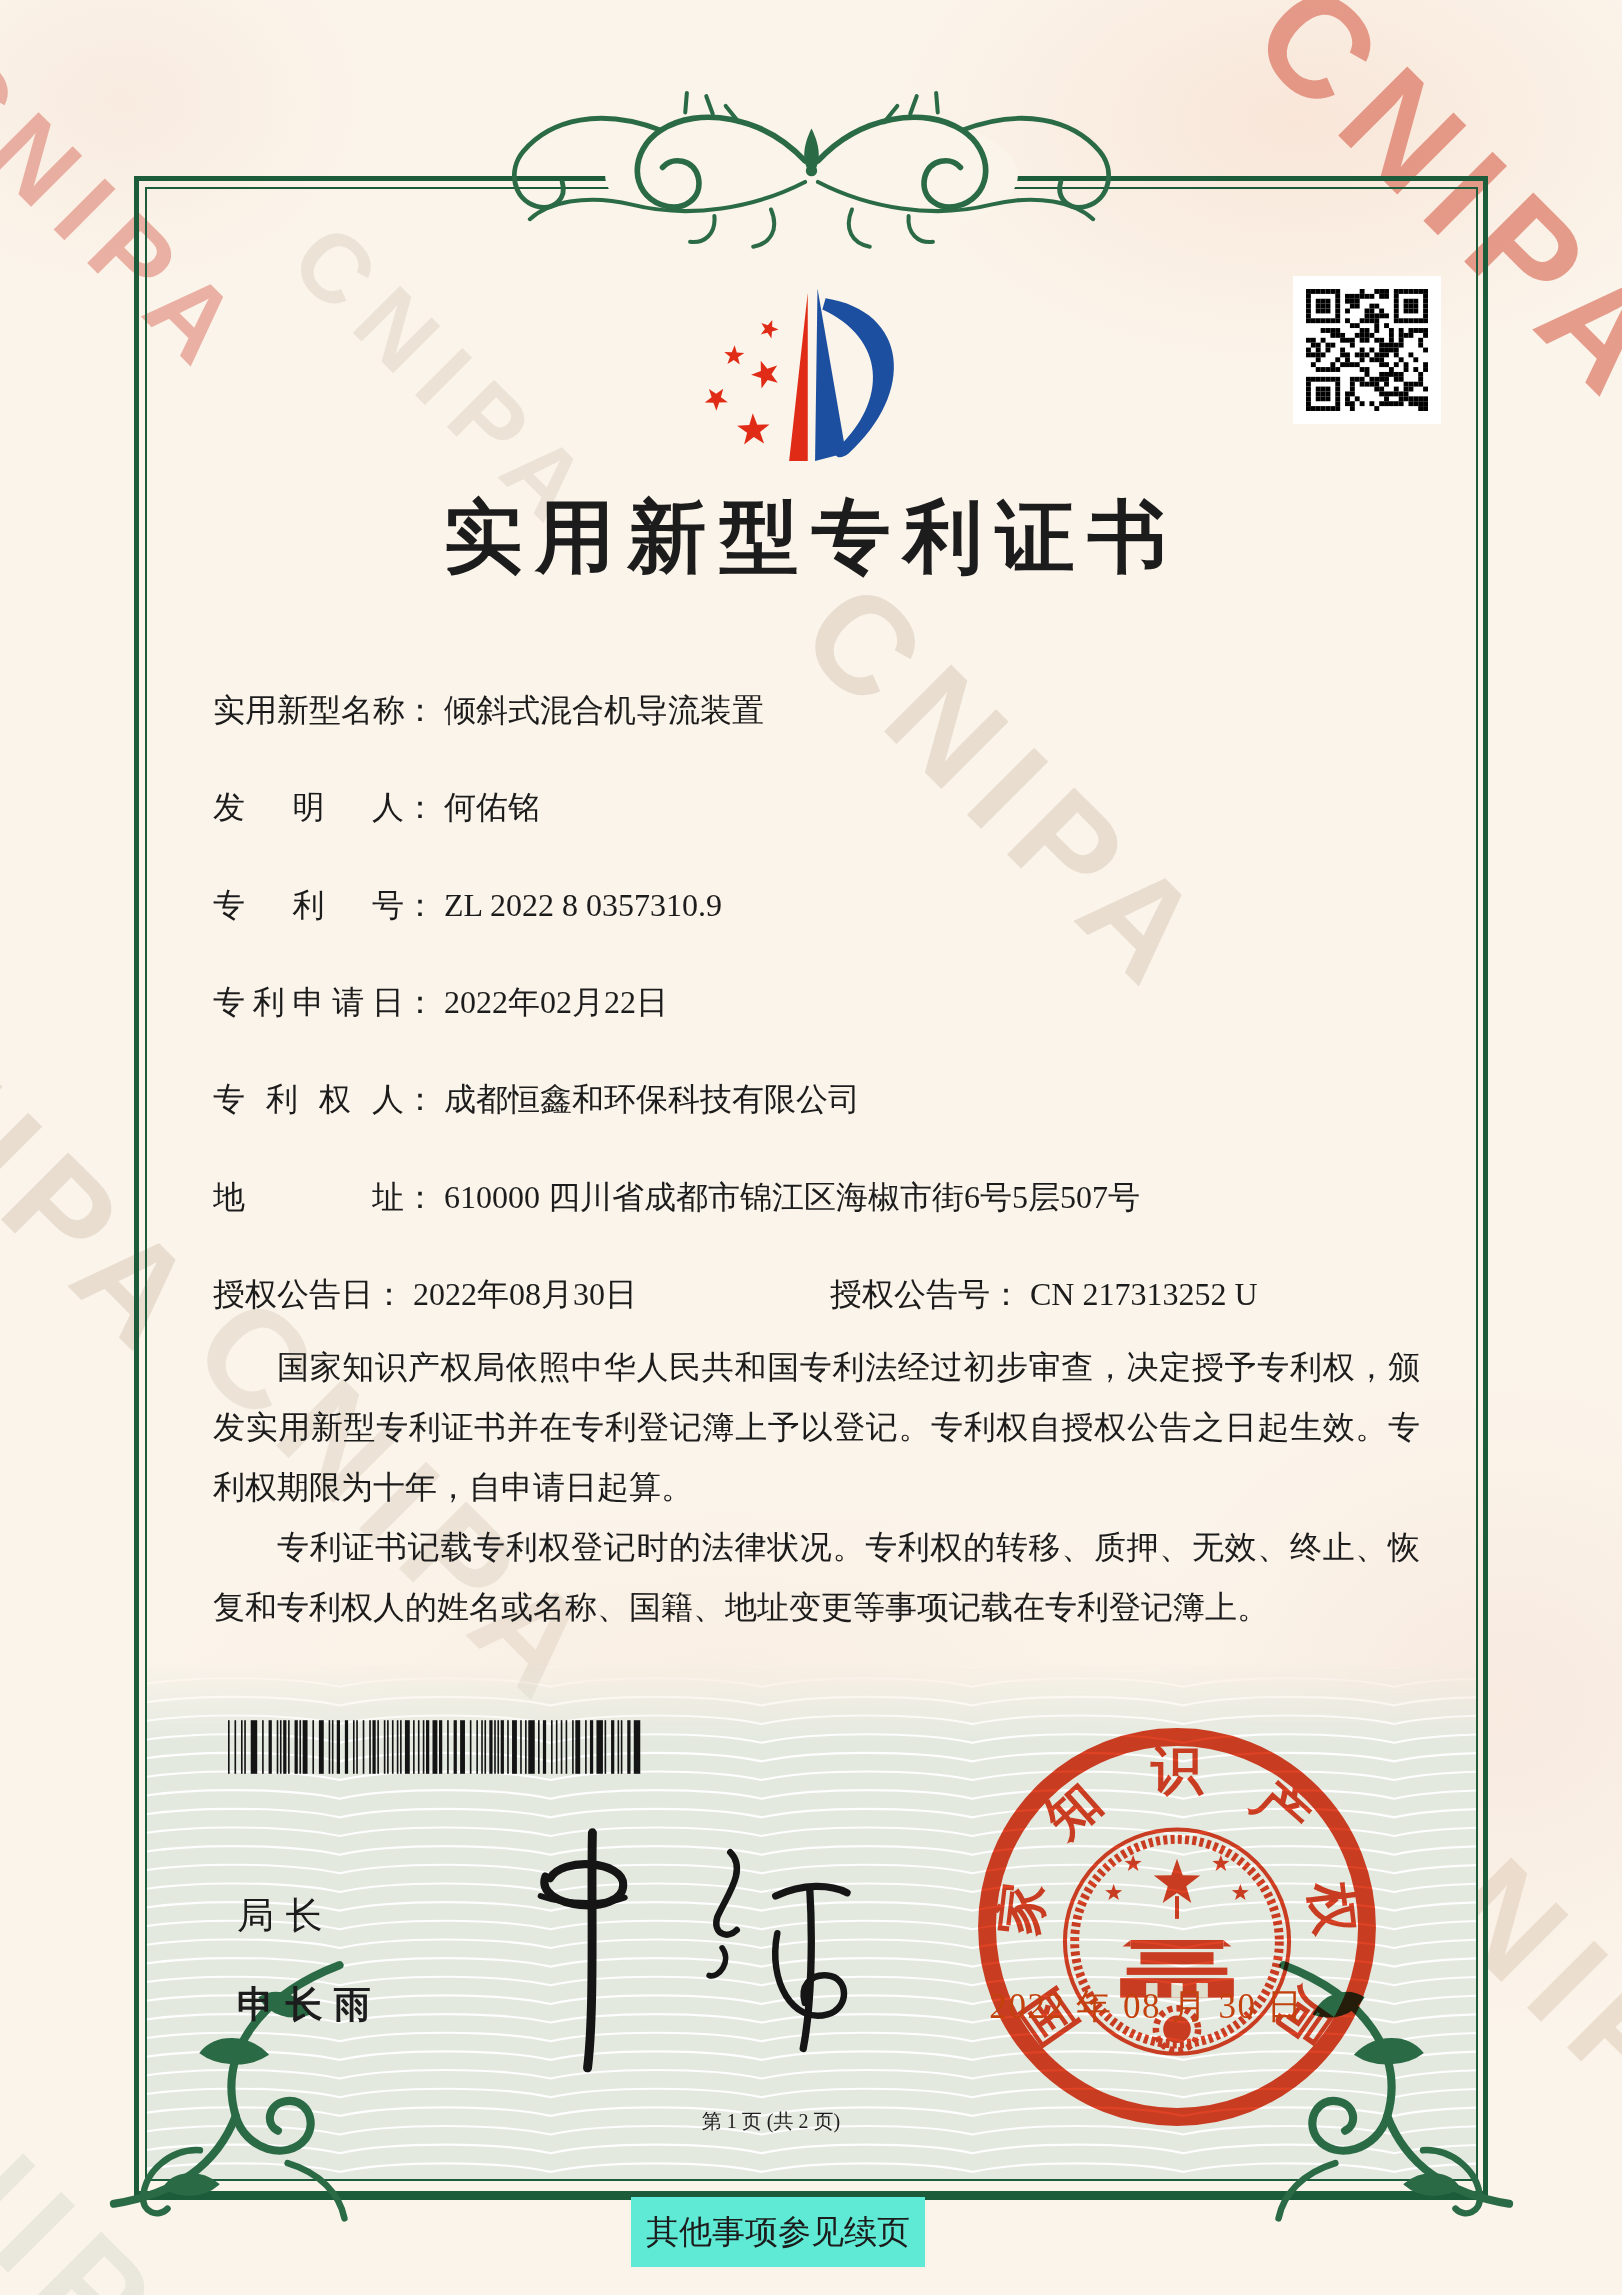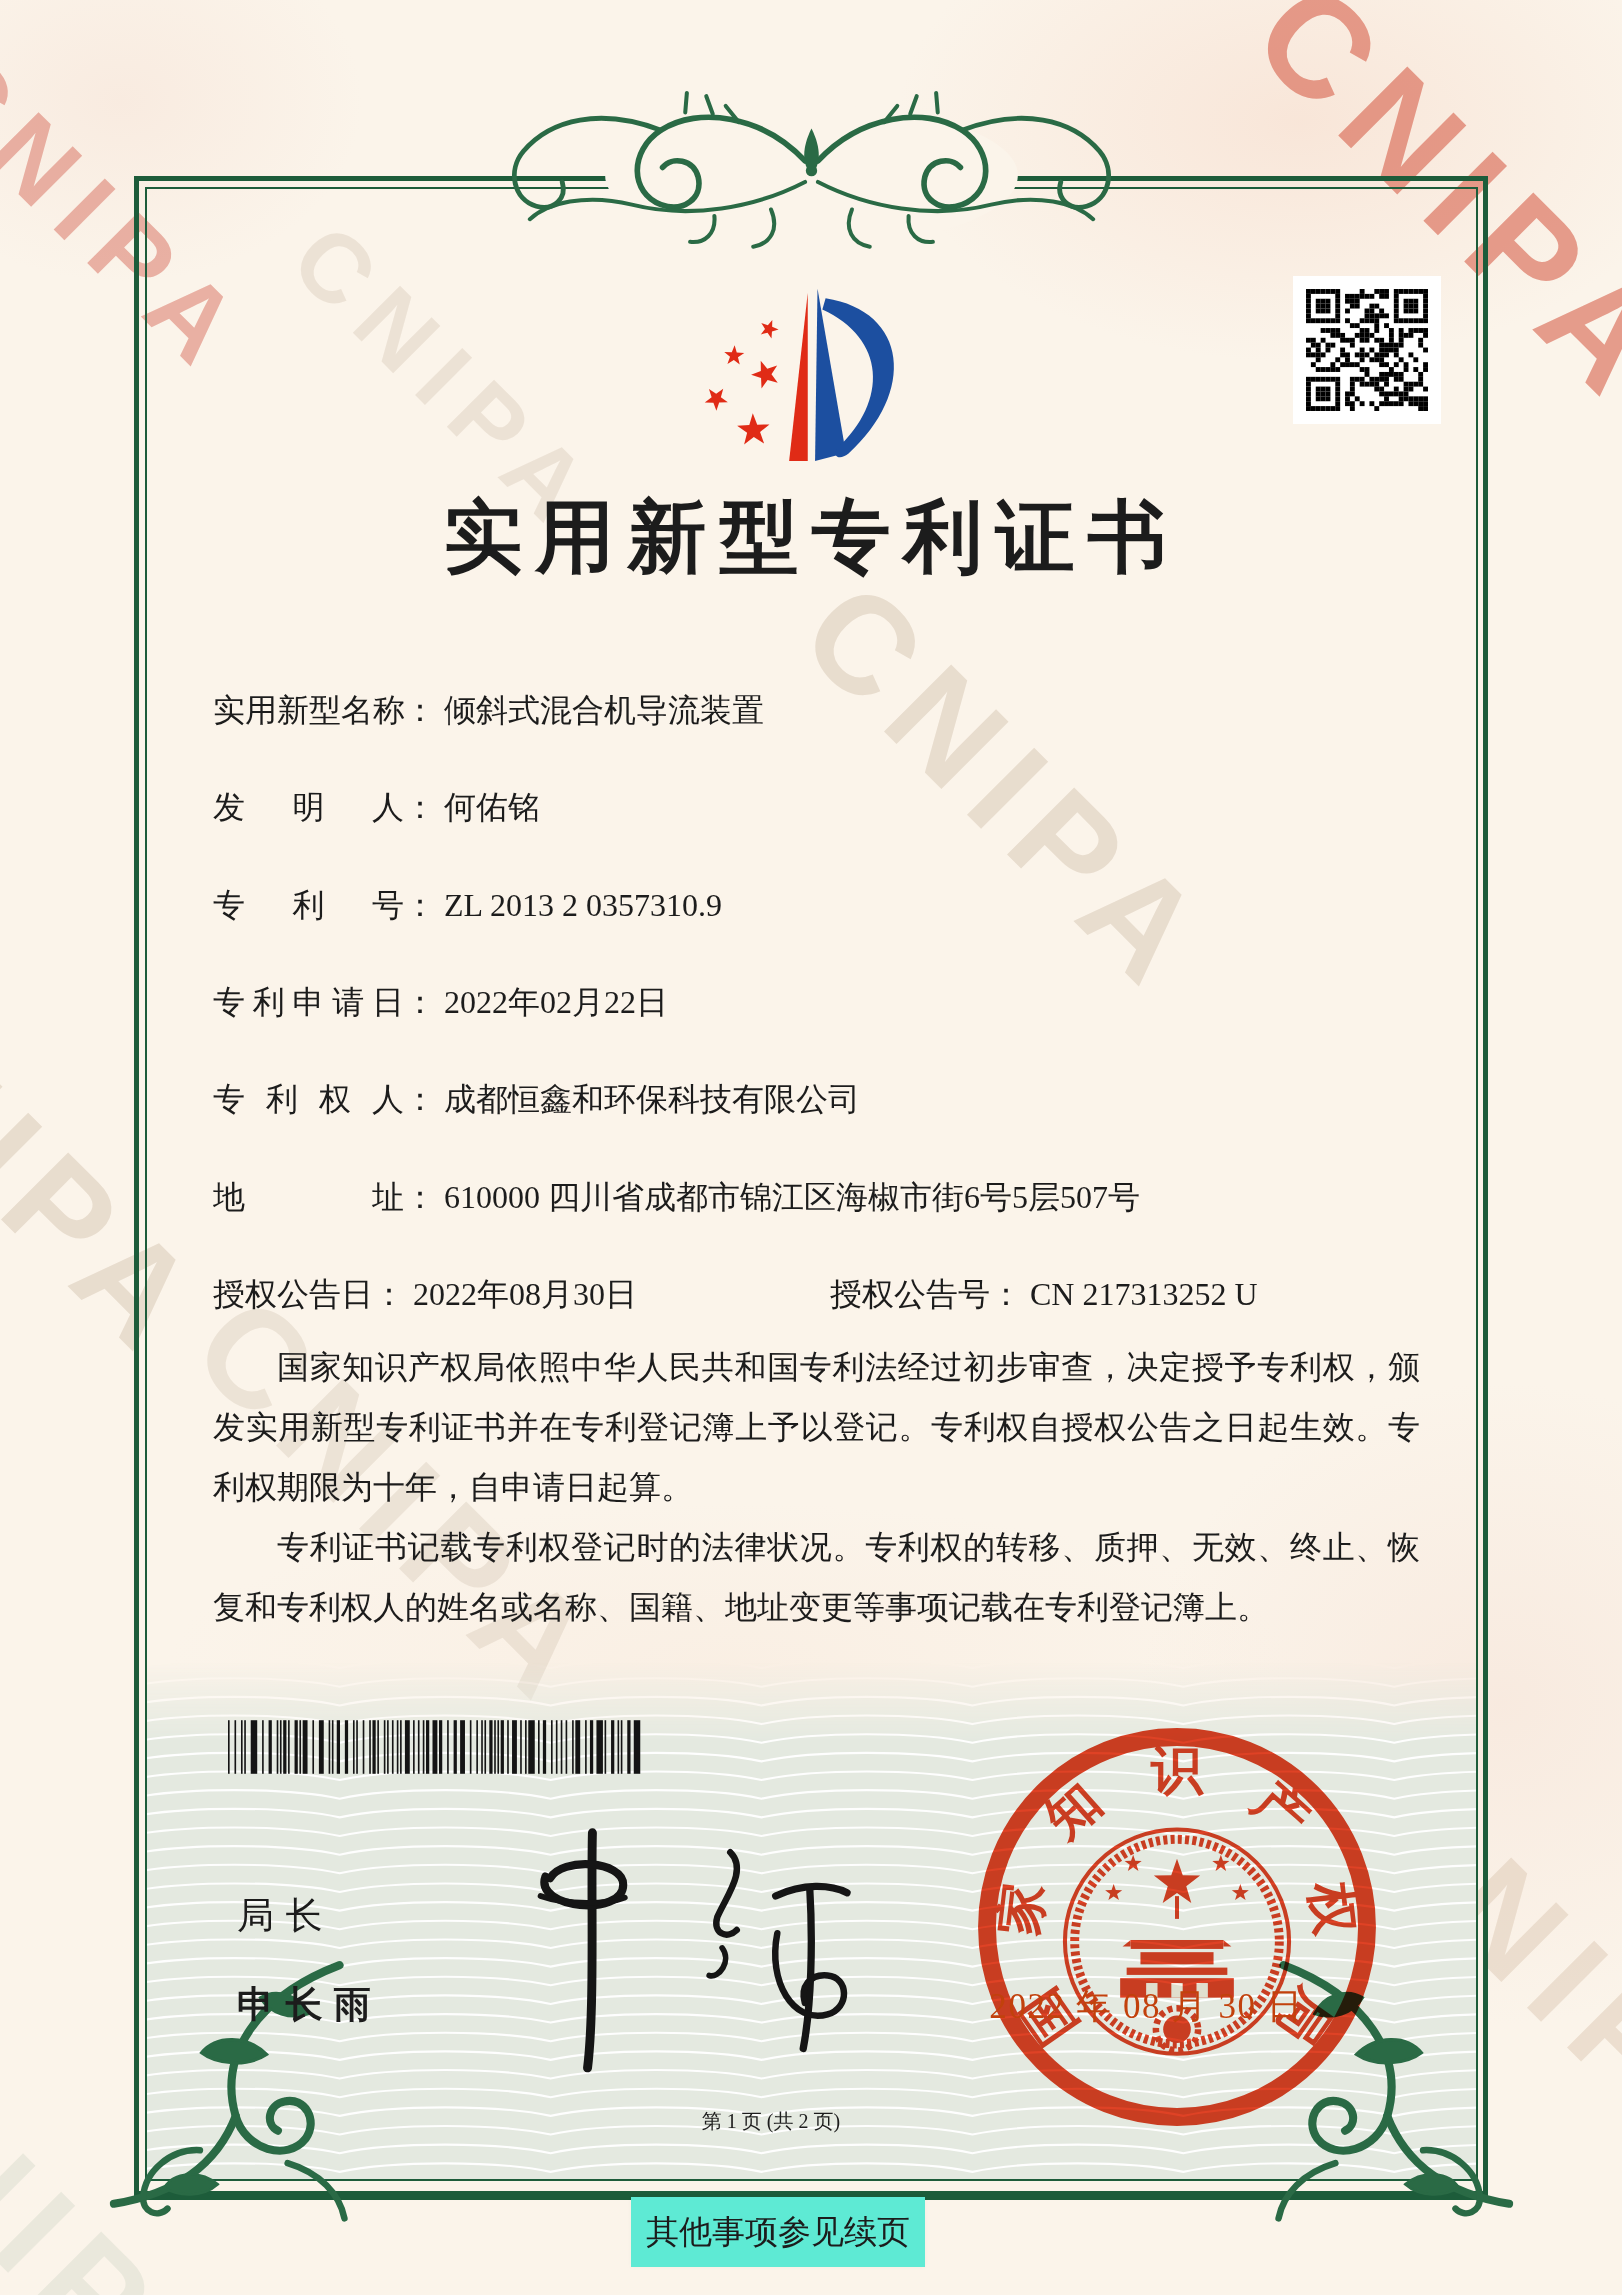--- a/index.html
+++ b/index.html
@@ -466,21 +466,21 @@
         <rect x="154" y="160" width="6" height="6" fill="#000"></rect>
         <rect x="160" y="160" width="6" height="6" fill="#000"></rect>
       </svg>
   </div>
 
   <div class="title">实用新型专利证书</div>
 
   <div id="fields">
       <div class="frow" style="top: 689px;"><span class="f-label">实用新型名称</span><span class="f-colon">：</span><span class="f-value">倾斜式混合机导流装置</span></div>
       <div class="frow" style="top: 786px;"><span class="f-label">发明人</span><span class="f-colon">：</span><span class="f-value">何佑铭</span></div>
-      <div class="frow" style="top: 884px;"><span class="f-label">专利号</span><span class="f-colon">：</span><span class="f-value">ZL 2013 2 0357310.9</span></div>
+      <div class="frow" style="top: 884px;"><span class="f-label">专利号</span><span class="f-colon">：</span><span class="f-value">ZL 2022 8 0357310.9</span></div>
       <div class="frow" style="top: 981px;"><span class="f-label">专利申请日</span><span class="f-colon">：</span><span class="f-value">2022年02月22日</span></div>
       <div class="frow" style="top: 1078px;"><span class="f-label">专利权人</span><span class="f-colon">：</span><span class="f-value">成都恒鑫和环保科技有限公司</span></div>
       <div class="frow" style="top: 1176px;"><span class="f-label">地址</span><span class="f-colon">：</span><span class="f-value">610000 四川省成都市锦江区海椒市街6号5层507号</span></div>
       <div class="frow" style="top: 1273px;"><span class="f-label narrow">授权公告日</span><span class="f-colon">：</span><span class="f-value">2022年08月30日</span><span class="g2"><span class="f-label narrow">授权公告号</span><span class="f-colon">：</span><span class="f-value">CN 217313252 U</span></span></div>
     </div>
 
   <div class="paras" id="paras">
       <p>国家知识产权局依照中华人民共和国专利法经过初步审查，决定授予专利权，颁发实用新型专利证书并在专利登记簿上予以登记。专利权自授权公告之日起生效。专利权期限为十年，自申请日起算。</p>
       <p>专利证书记载专利权登记时的法律状况。专利权的转移、质押、无效、终止、恢复和专利权人的姓名或名称、国籍、地址变更等事项记载在专利登记簿上。</p>
     </div>

